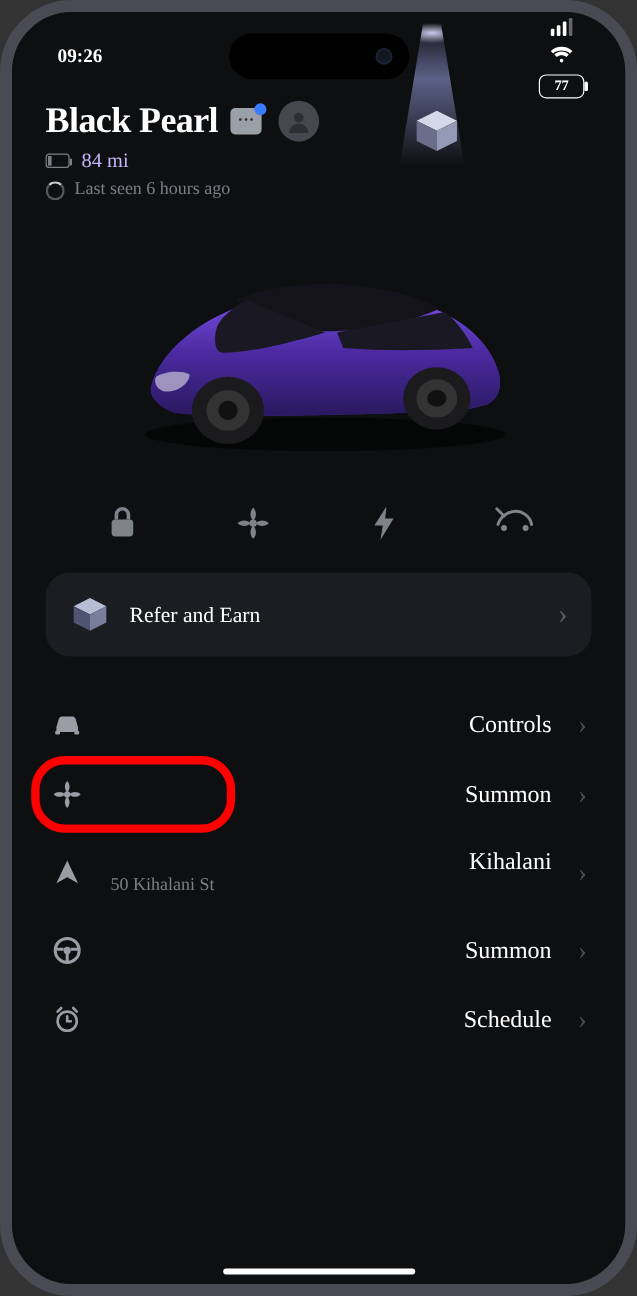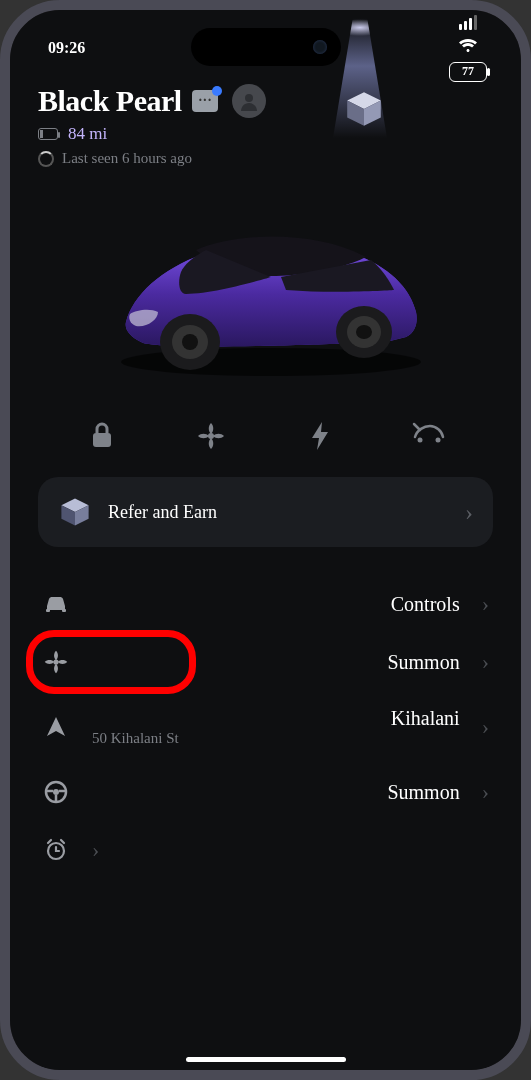--- a/index.html
+++ b/index.html
@@ -284,20 +284,23 @@
         </div>
 
         <div class="menu-item">
           <span class="mi-icon">
             <svg width="24" height="24" viewBox="0 0 24 24">
                 <circle cx="12" cy="13" r="8" stroke="#9a9da3" stroke-width="2.2" fill="none"></circle>
                 <path d="M12 9 V13 H15" stroke="#9a9da3" stroke-width="2.2" fill="none" stroke-linecap="round"></path>
                 <path d="M4 5 L7 2 M20 5 L17 2" stroke="#9a9da3" stroke-width="2.2" stroke-linecap="round"></path>
               </svg>
           </span>
+          <div class="mi-txt">
+              <div class="mi-label">Schedule</div>
+            </div>
           <div class="mi-chev">›</div>
         </div>
       </div>
 
     </div>
 
     <div class="home-ind"></div>
   </div>
 </div>
 

